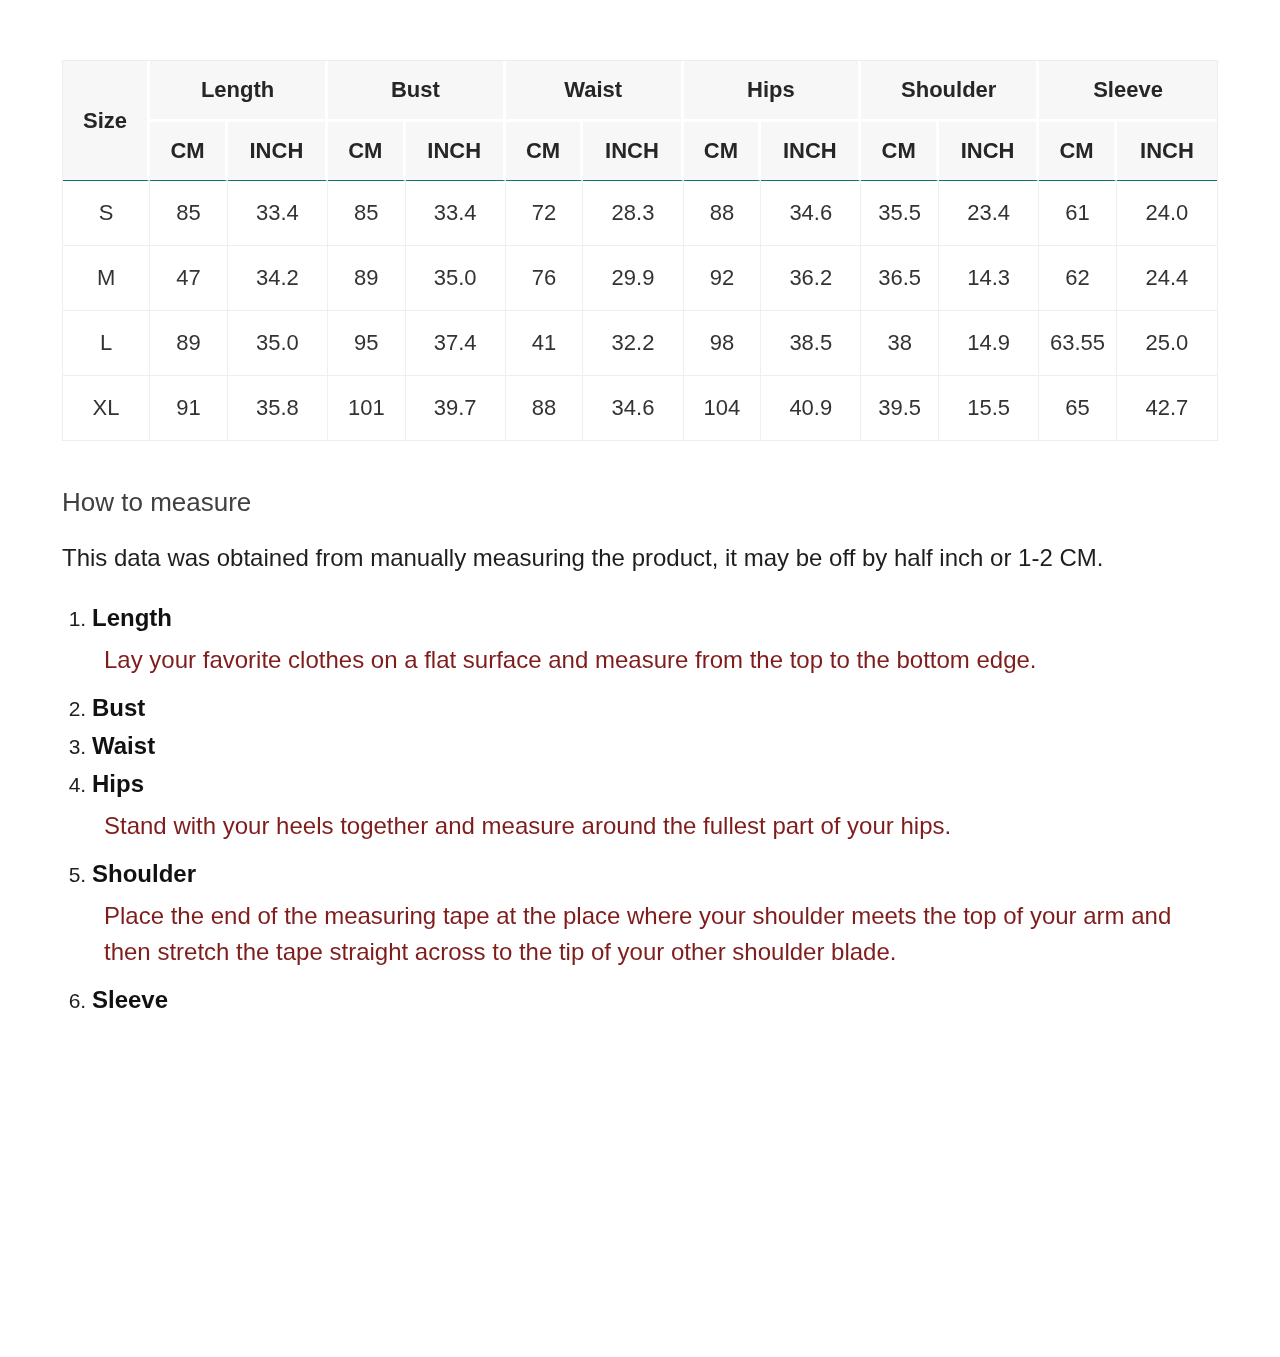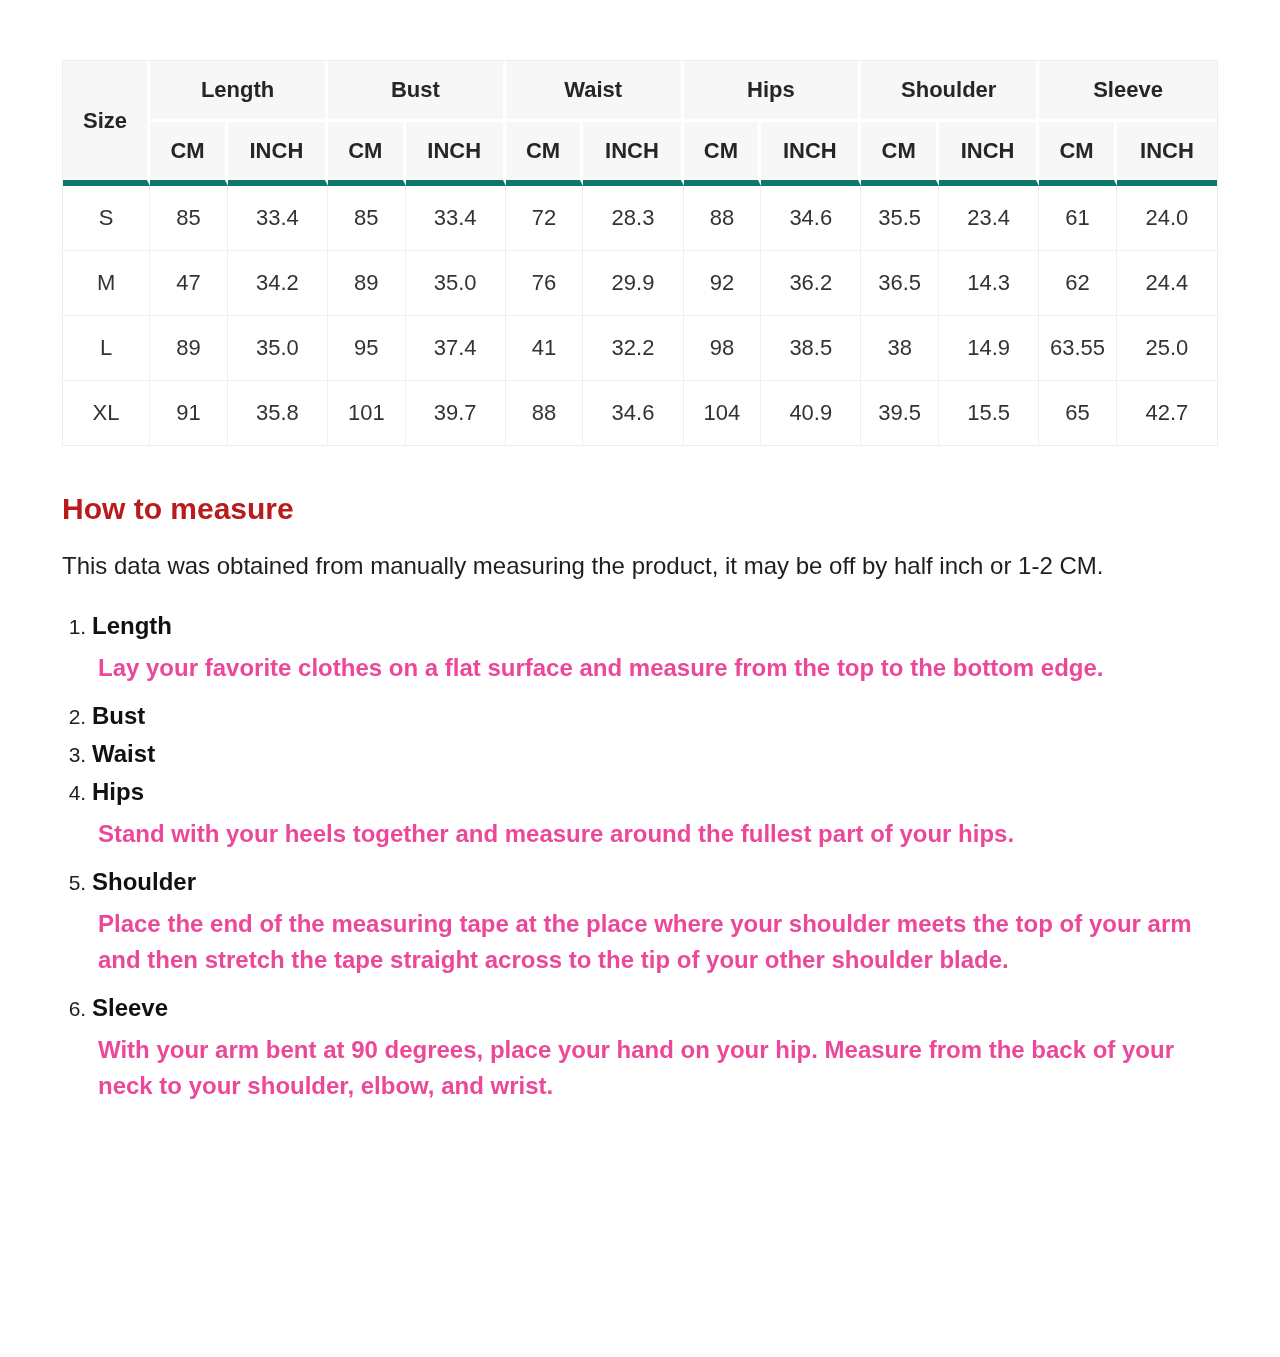--- a/index.html
+++ b/index.html
@@ -27,40 +27,40 @@
     background: #f7f7f8;
     font-size: 22px;
     font-weight: 700;
     color: #262626;
     padding: 16px 4px;
     border-right: 3px solid #ffffff;
     border-bottom: 3px solid #ffffff;
   }
   table.size-chart tr th:last-child { border-right: none; }
   table.size-chart tr.units th,
-  table.size-chart th.size-head { border-bottom: 6px solid #0f766e; }
+  table.size-chart th.size-head { border-bottom: 1px solid #0f766e; }
   table.size-chart td {
     background: #ffffff;
     font-size: 22px;
     color: #333333;
     padding: 19px 4px;
     border-right: 1px solid #efefef;
     border-bottom: 1px solid #efefef;
   }
   table.size-chart tr td:last-child { border-right: none; }
   table.size-chart tbody tr:last-child td { border-bottom: none; }
   col.c-size  { width: 7.4%; }
   col.c-cm    { width: 6.6%; }
   col.c-inch  { width: 8.5%; }
 
   
   h2.htm-title {
-    font-size: 30px;
-    font-weight: 700;
-    color: #b91c1c;
+    font-size: 26px;
+    font-weight: 400;
+    color: #404040;
     margin: 46px 0 22px 0;
   }
   p.htm-intro {
     font-size: 24px;
     line-height: 36px;
     color: #1e1e1e;
     margin: 11px 0 28px 0;
   }
   ol.steps {
     margin: 0;
@@ -71,23 +71,23 @@
   ol.steps li { margin-bottom: 10px; }
   ol.steps .term {
     font-size: 24px;
     font-weight: 700;
     color: #111;
     margin: 0 0 10px 0;
   }
   ol.steps .desc {
     font-size: 24px;
     line-height: 36px;
-    font-weight: 700;
-    color: #ec4899;
-    margin: 0 0 16px 6px;
+    font-weight: 400;
+    color: #7f1d1d;
+    margin: 0 0 16px 12px;
   }
 </style>
 </head>
 <body>
 
 <div class="page">
 
   <table class="size-chart">
     <colgroup>
       <col class="c-size">
@@ -211,17 +211,16 @@
     <li>
       <div class="term">Hips</div>
       <p class="desc">Stand with your heels together and measure around the fullest part of your hips.</p>
     </li>
     <li>
       <div class="term">Shoulder</div>
       <p class="desc">Place the end of the measuring tape at the place where your shoulder meets the top of your arm and then stretch the tape straight across to the tip of your other shoulder blade.</p>
     </li>
     <li>
       <div class="term">Sleeve</div>
-      <p class="desc">With your arm bent at 90 degrees, place your hand on your hip. Measure from the back of your neck to your shoulder, elbow, and wrist.</p>
     </li>
   </ol>
 
 </div>
 
 </body></html>

